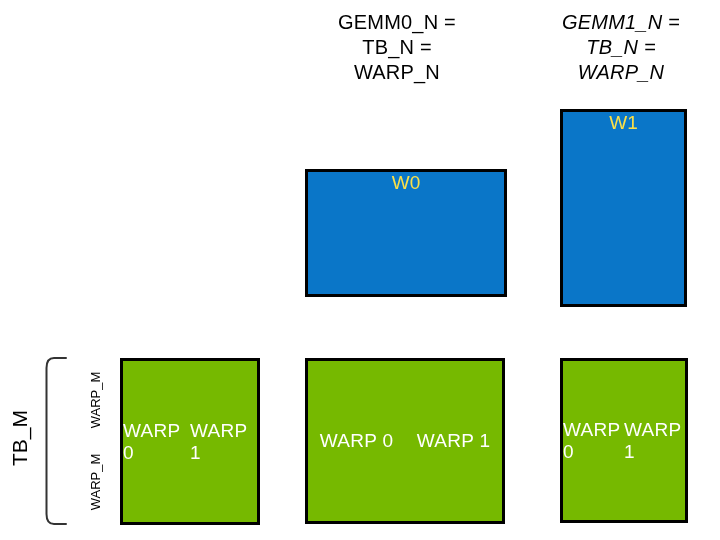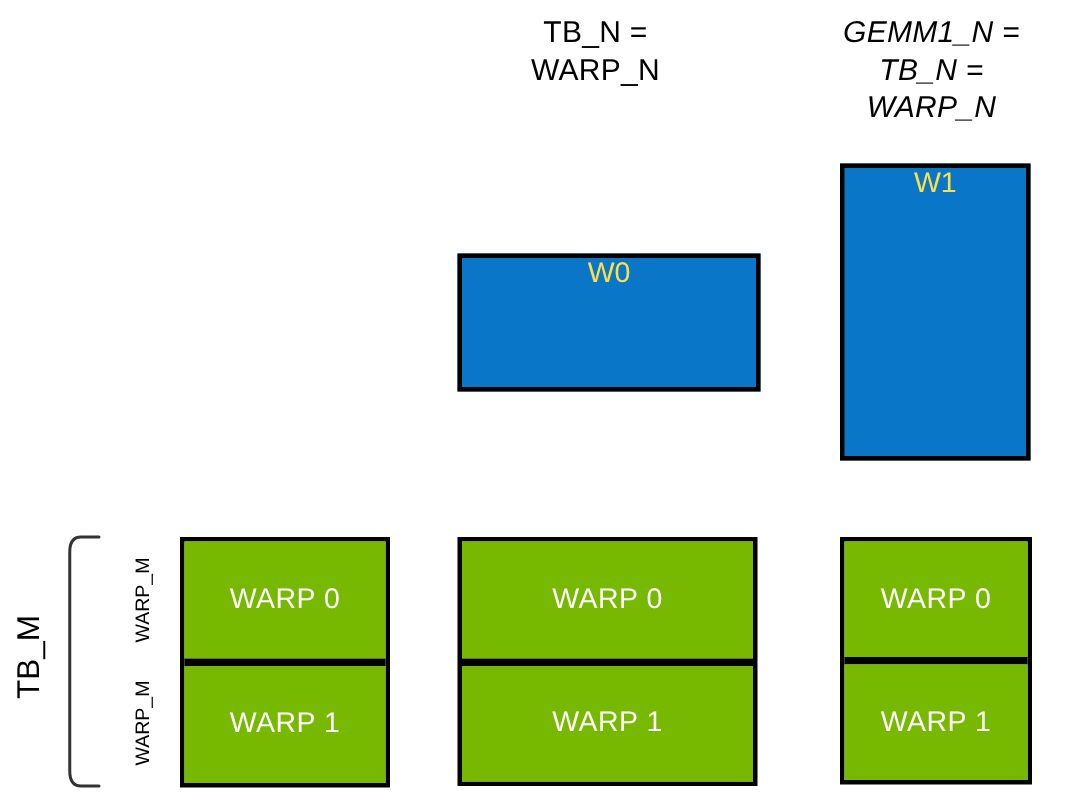--- a/index.html
+++ b/index.html
@@ -33,30 +33,29 @@
   
   .blue-tile {
     position: absolute;
     border: 3px solid #000000;
     box-sizing: border-box;
     display: flex;
     justify-content: center;
     color: #fde047;
     font-size: 19px;
   }
-  #w0-tile { left: 305px; top: 169px; width: 202px; height: 92px; }
+  #w0-tile { left: 305px; top: 169px; width: 202px; height: 128px; }
   #w1-tile { left: 560px; top: 109px; width: 127px; height: 198px; }
 
   
   .warp-column {
     position: absolute;
     border: 3px solid #000000;
     box-sizing: border-box;
     display: flex;
-    flex-direction: column;
   }
   #warp-column-0 { left: 120px; top: 358px; width: 140px; height: 167px; }
   #warp-column-1 { left: 305px; top: 358px; width: 200px; height: 166px; }
   #warp-column-2 { left: 560px; top: 358px; width: 128px; height: 165px; }
 
   .warp-cell {
     flex: 1;
     display: flex;
     align-items: center;
     justify-content: center;
@@ -88,20 +87,21 @@
     width: 26px;
     height: 170px;
   }
 </style>
 </head>
 <body>
 
 <div id="canvas">
 
   <div class="eq-label" id="gemm0-label">
+    <div>GEMM0_N =</div>
     <div>TB_N =</div>
     <div>WARP_N</div>
   </div>
   <div class="eq-label" id="gemm1-label">
     <div>GEMM1_N =</div>
     <div>TB_N =</div>
     <div>WARP_N</div>
   </div>
 
   <div class="blue-tile" id="w0-tile" style="background-color: rgb(10, 118, 200);">

